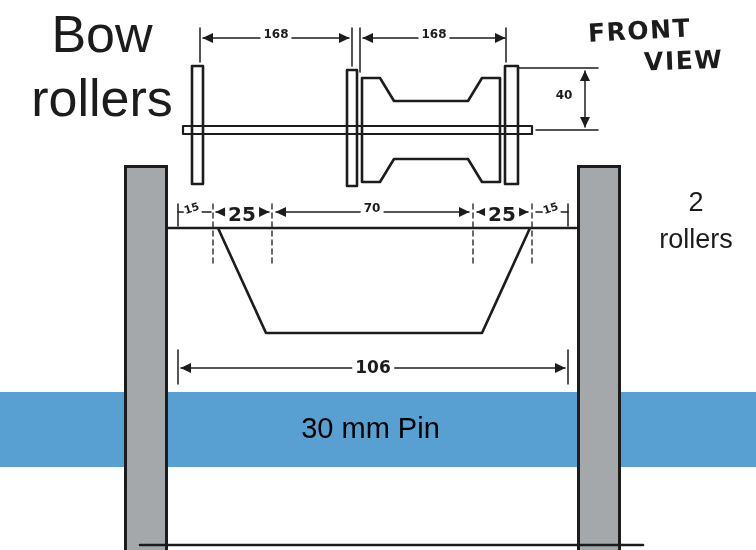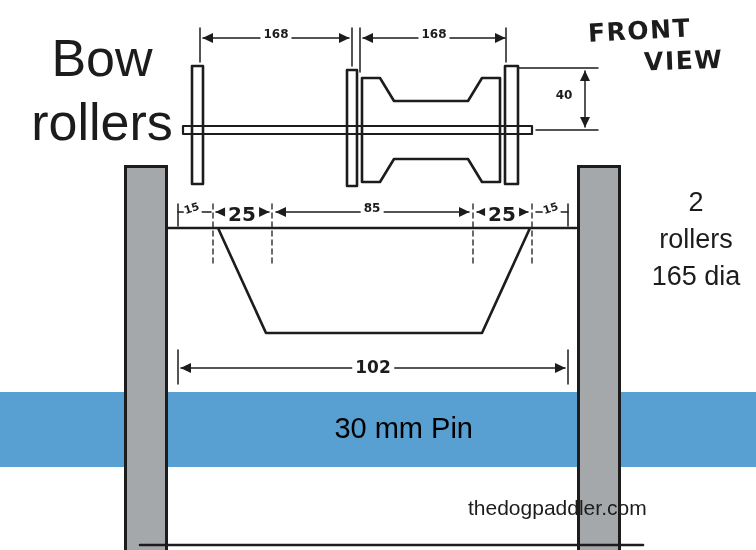--- a/index.html
+++ b/index.html
@@ -32,29 +32,29 @@
   .dim { position:absolute; transform:translateX(-50%);
     font-family:"DejaVu Sans", sans-serif; font-size:12px; font-weight:bold;
     background:#fff; padding:0 3px; line-height:1.15;
     color:var(--ink,#1c1c1c); z-index:4; white-space:nowrap; }
   .dim.small { font-size:11px; padding:0 1px; }
   .dim.tilt  { transform:translateX(-50%) rotate(-18deg); }
   .dim.f14   { font-size:20px; }
   .dim.f17   { font-size:17px; }
 
   .title { position:absolute; left:12px; top:2px; width:180px; text-align:center;
-    font-size:52px; line-height:64px; color:var(--ink,#1c1c1c); z-index:4;margin-top:24px; }
+    font-size:52px; line-height:64px; color:var(--ink,#1c1c1c); z-index:4; }
 
   .fvl { position:absolute; font-family:"DejaVu Sans", sans-serif; font-weight:bold;
     font-size:25px; letter-spacing:1.5px; color:var(--ink,#1c1c1c); z-index:4; }
 
   .side-note { position:absolute; left:636px; top:184px; width:120px; text-align:center;
     font-size:27px; line-height:37px; color:var(--ink,#1c1c1c); z-index:4; }
 
-  .pin-label { position:absolute; left:268px; top:412px; width:205px; text-align:right;
+  .pin-label { position:absolute; left:268px; top:412px; width:205px; text-align:center;
     font-size:29px; color:#000; z-index:4; }
 
   .website { position:absolute; left:468px; top:496px; font-size:21px;
     color:var(--ink,#1c1c1c); z-index:4; }
 </style>
 </head>
 <body>
 
 <div class="stage">
 
@@ -111,28 +111,26 @@
 
   <span class="fvl" style="left:588px;top:16px;transform:rotate(-3deg)">FRONT</span>
   <span class="fvl" style="left:644px;top:46px;transform:rotate(-2deg)">VIEW</span>
 
   <span class="dim" style="left:276px;top:28px">168</span>
   <span class="dim" style="left:434px;top:28px">168</span>
   <span class="dim" style="left:564px;top:89px">40</span>
 
   <span class="dim small tilt" style="left:192px;top:203px">15</span>
   <span class="dim f14" style="left:242px;top:203px">25</span>
-  <span class="dim" style="left:372px;top:202px">85</span>
+  <span class="dim" style="left:372px;top:202px">70</span>
   <span class="dim f14" style="left:502px;top:203px">25</span>
   <span class="dim small tilt" style="left:551px;top:203px">15</span>
-  <span class="dim f17" style="left:373px;top:358px">102</span>
+  <span class="dim f17" style="left:373px;top:358px">106</span>
 
   <div class="side-note">
     <div>2</div>
     <div>rollers</div>
-    <div>165 dia</div>
   </div>
 
   <div class="pin-label">30 mm Pin</div>
 
-  <div class="website">thedogpaddler.com</div>
 
 </div>
 
 </body></html>

